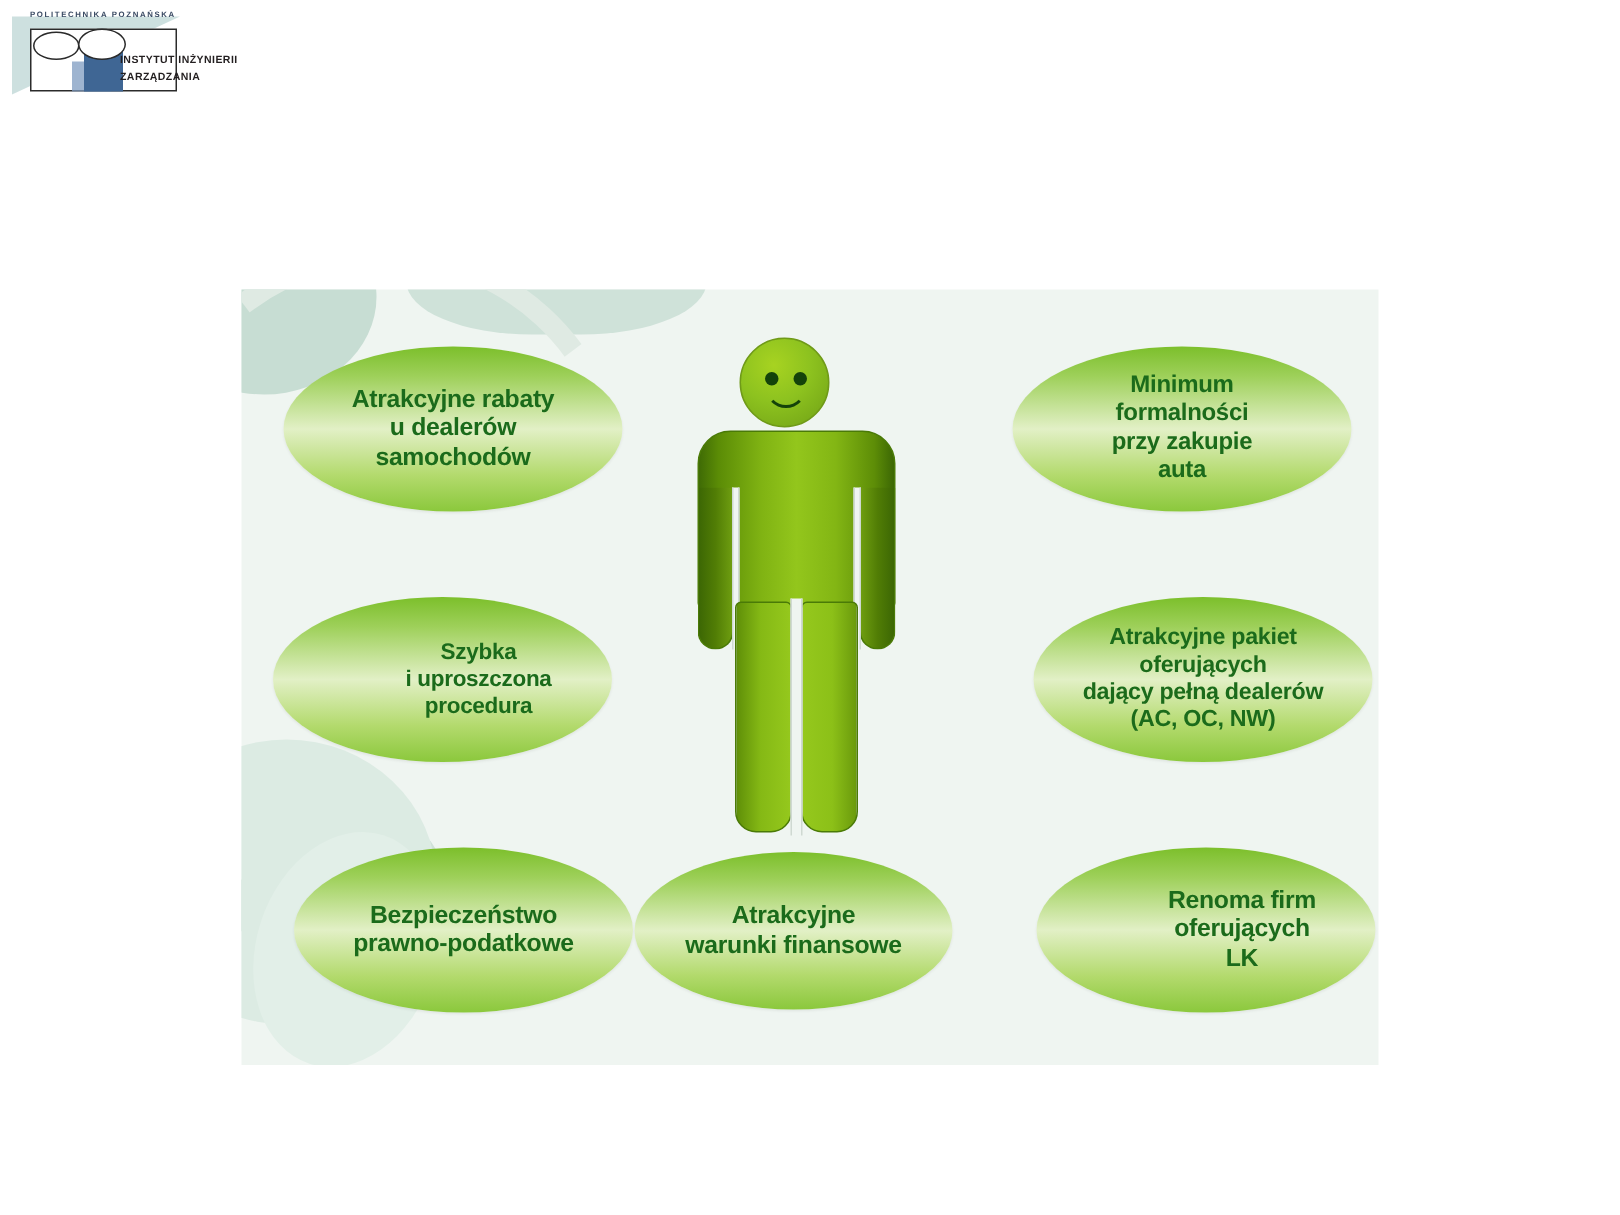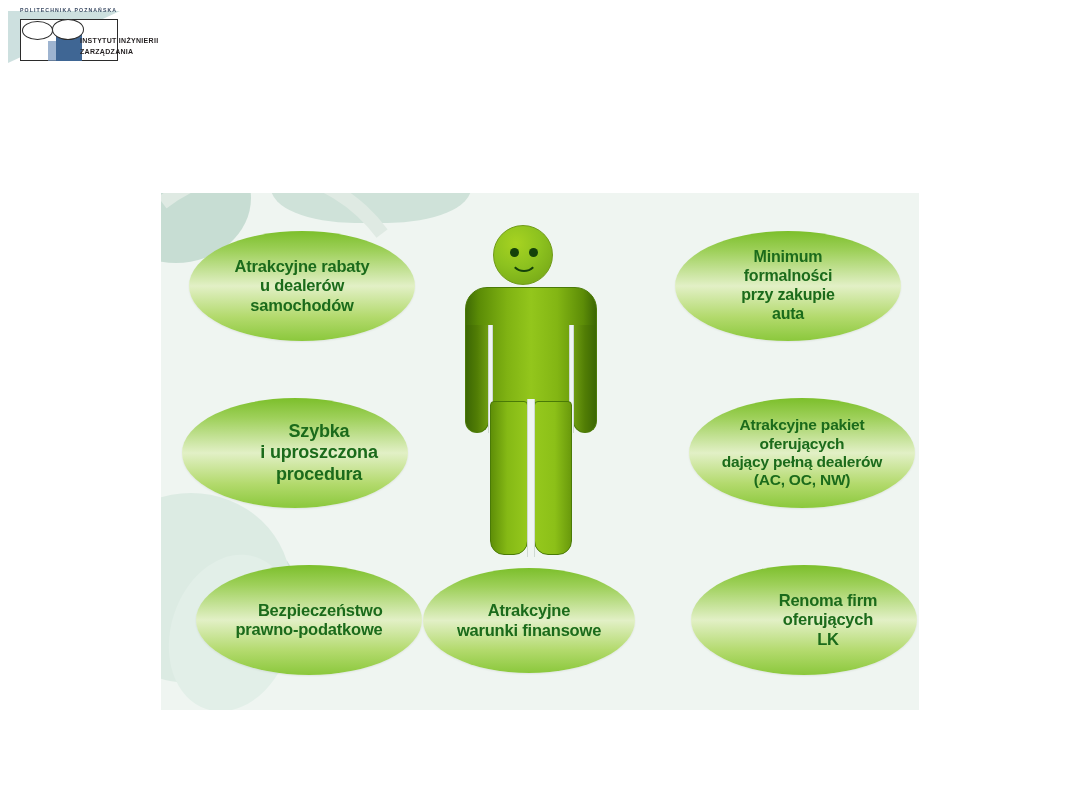--- a/index.html
+++ b/index.html
@@ -97,28 +97,28 @@
     box-shadow:0 1px 2px rgba(0,0,0,.07);
   }
   .oval .txt{
     color:#1b6b1b; font-weight:bold; line-height:1.18;
     font-family:"Liberation Sans", sans-serif;
     letter-spacing:-.2px;
   }
   
   .oval.o-left1  { left:28px;  top:38px;  width:226px; height:110px; }
   .oval.o-left2  { left:21px;  top:205px; width:226px; height:110px; }
-  .oval.o-left3  { left:35px;  top:372px; width:226px; height:110px;text-align:right; }
+  .oval.o-left3  { left:35px;  top:372px; width:226px; height:110px; }
   .oval.o-right1 { left:514px; top:38px;  width:226px; height:110px; }
   .oval.o-right2 { left:528px; top:205px; width:226px; height:110px; }
   .oval.o-right3 { left:530px; top:372px; width:226px; height:110px; }
   .oval.o-bottom { left:262px; top:375px; width:212px; height:105px; }
 
   .oval.o-left1 .txt  { font-size:16.5px; }
-  .oval.o-left2 .txt  { font-size:18px;margin-left:48px; }
+  .oval.o-left2 .txt  { font-size:15px;margin-left:48px; }
   .oval.o-left3 .txt  { font-size:16.5px; }
   .oval.o-right1 .txt { font-size:16px; }
   .oval.o-right2 .txt { font-size:15.5px; }
   .oval.o-right3 .txt { font-size:16.5px;margin-left:48px; }
   .oval.o-bottom .txt { font-size:16.5px; }
 
   
   #figure{ position:absolute; left:296px; top:32px; width:148px; height:330px; }
   #fig-head{
     position:absolute; left:36px; top:0px; width:60px; height:60px;

